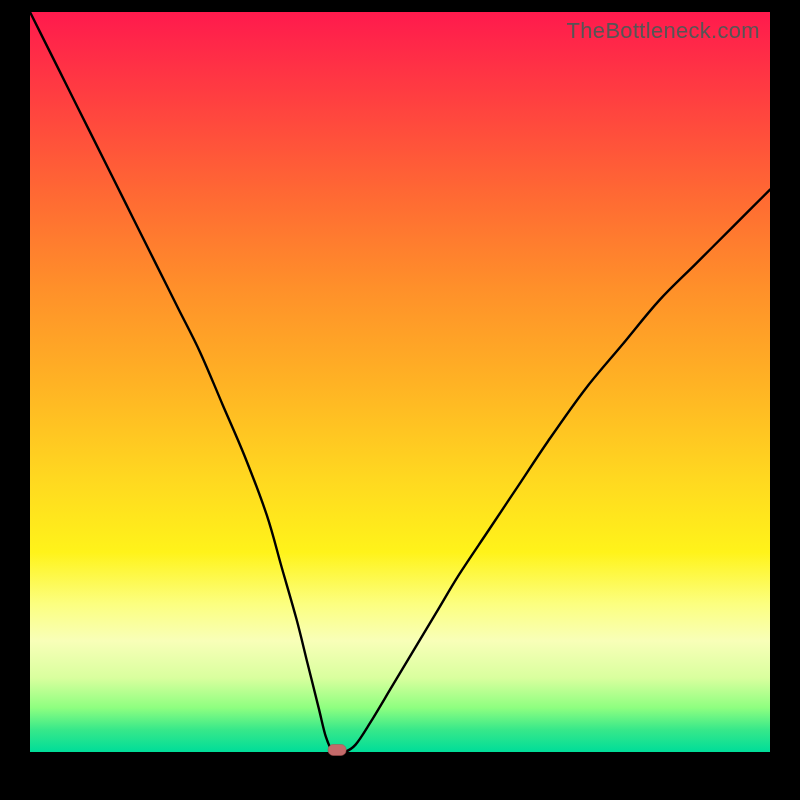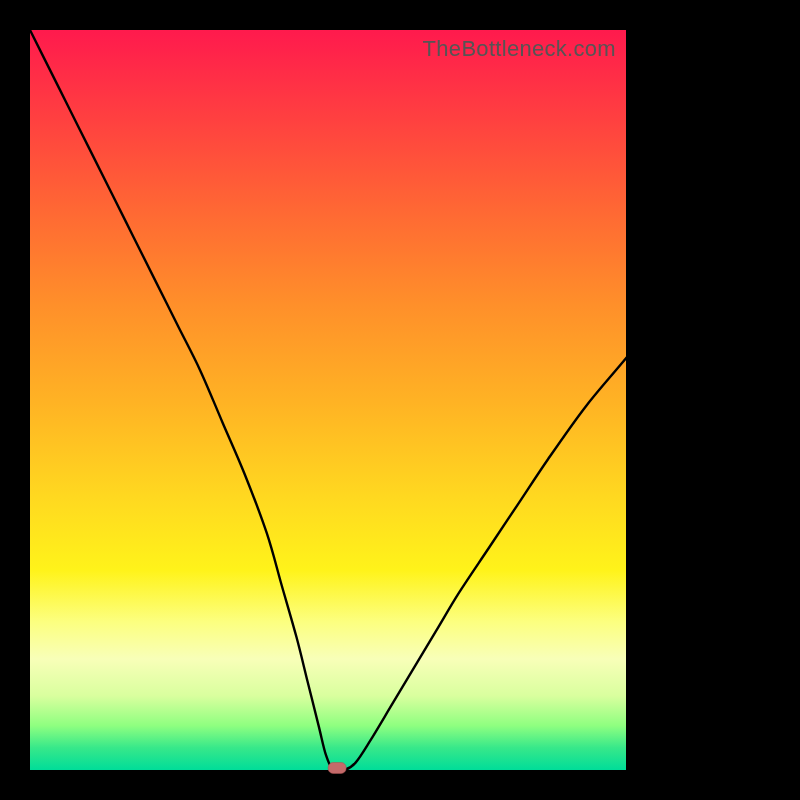--- a/index.html
+++ b/index.html
@@ -13,22 +13,22 @@
   }
   .frame {
     position: relative;
     width: 800px;
     height: 800px;
     background: #000;
   }
   .plot-area {
     position: absolute;
     left: 30px;
-    top: 30px;
-    width: 596px;
+    top: 12px;
+    width: 740px;
     height: 740px;
     background: linear-gradient(
       to bottom,
       #ff1a4d 0%,
       #ff4040 12%,
       #ff6a33 25%,
       #ff8f2a 37%,
       #ffb224 50%,
       #ffd820 63%,
       #fff31a 73%,

